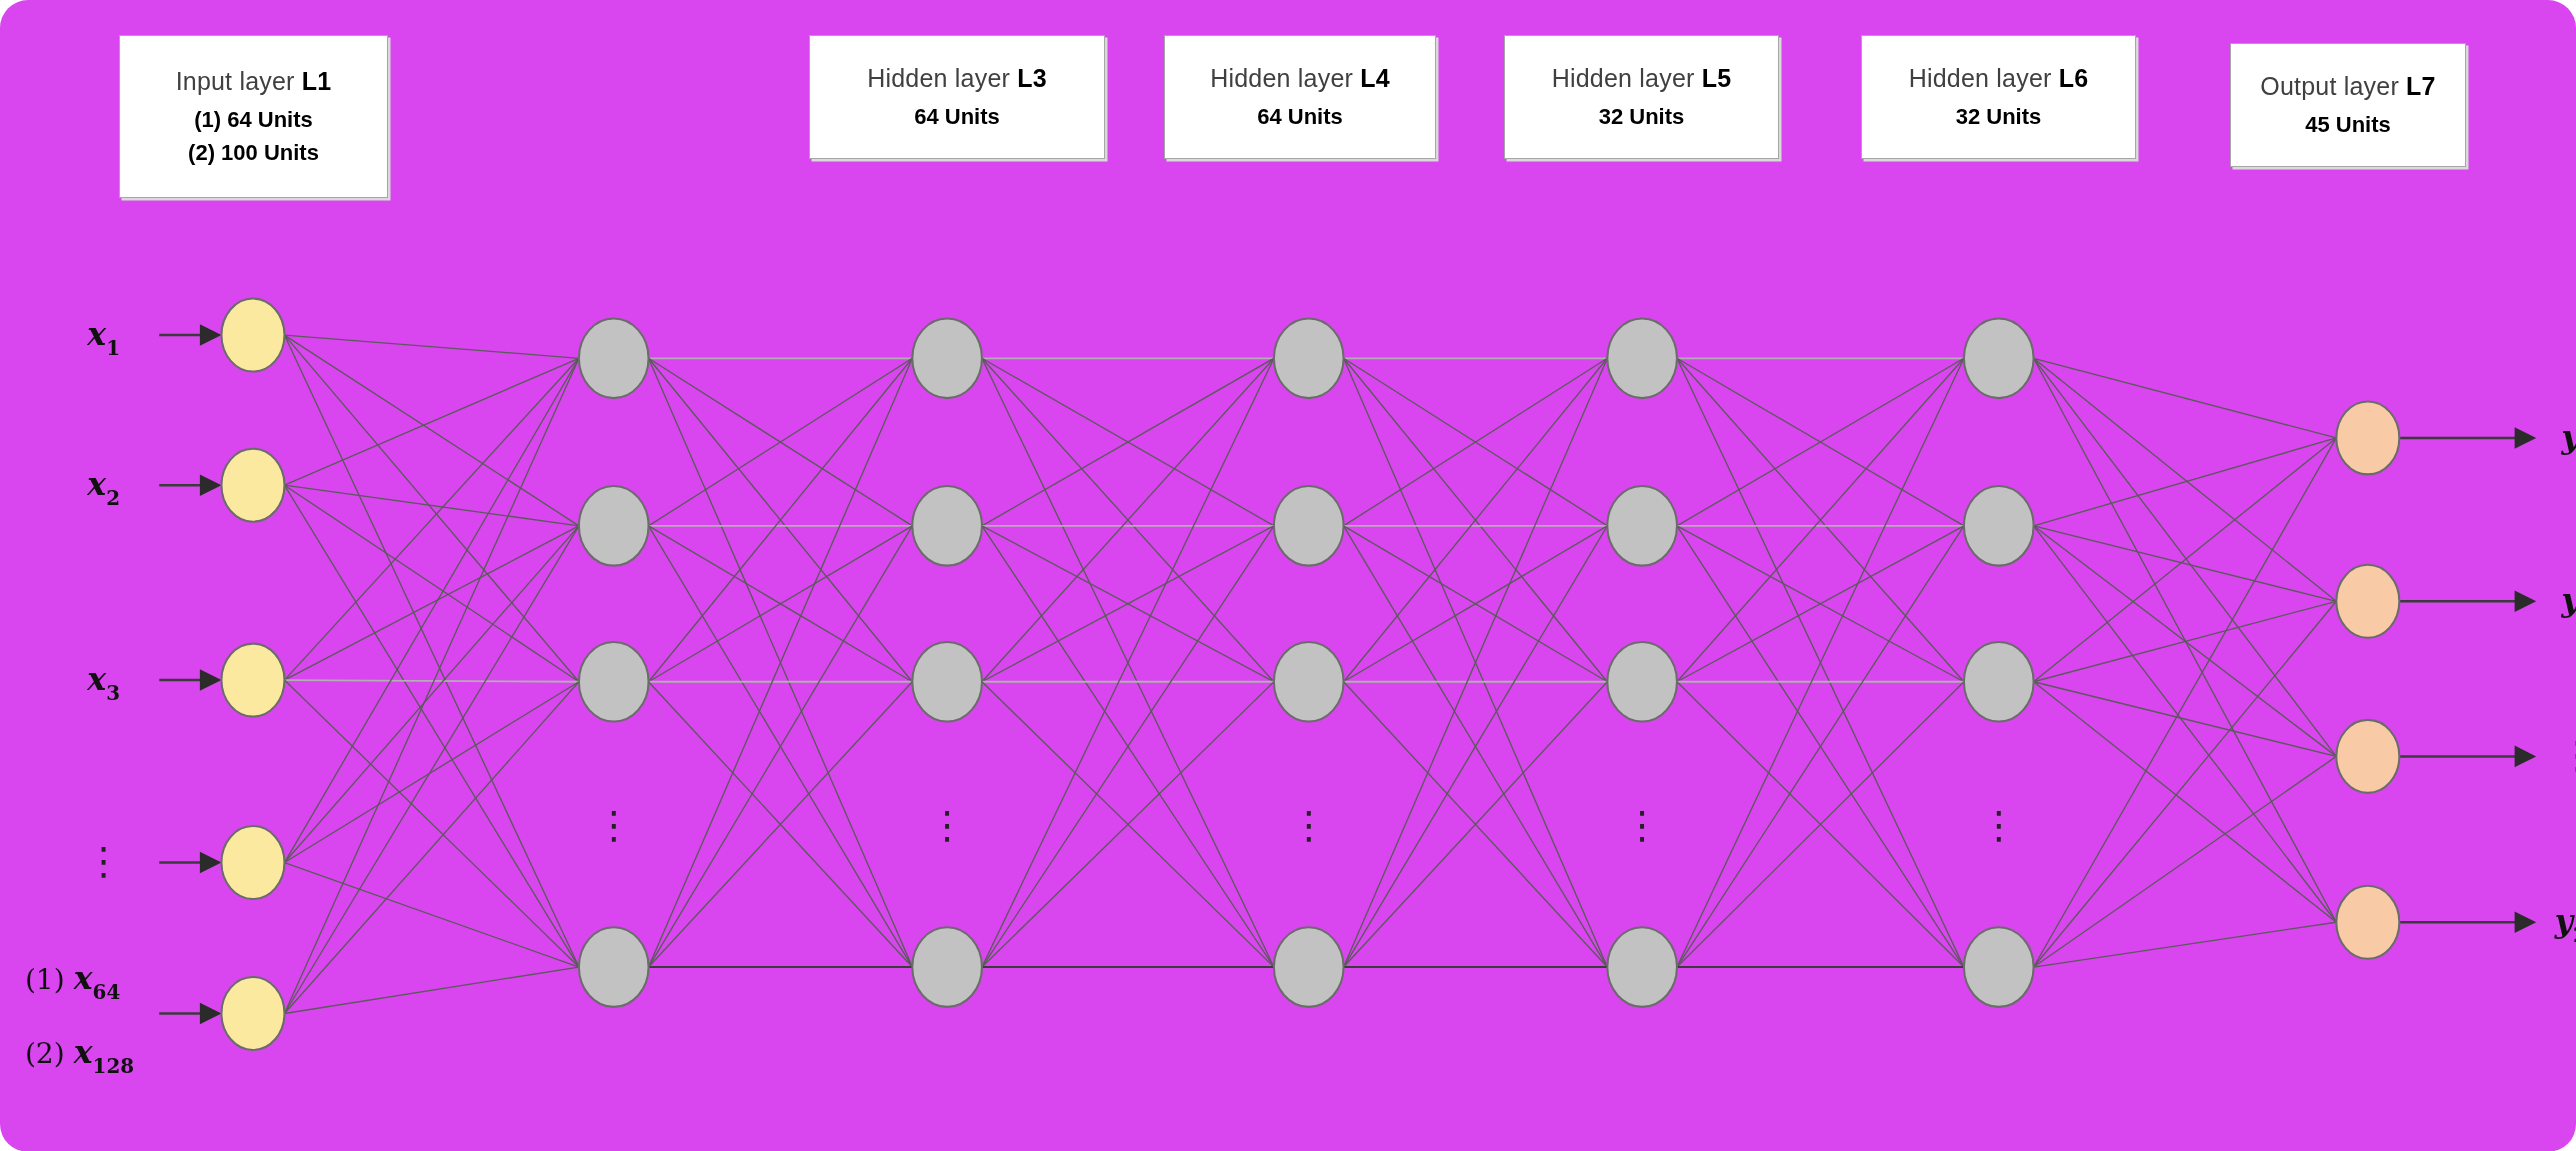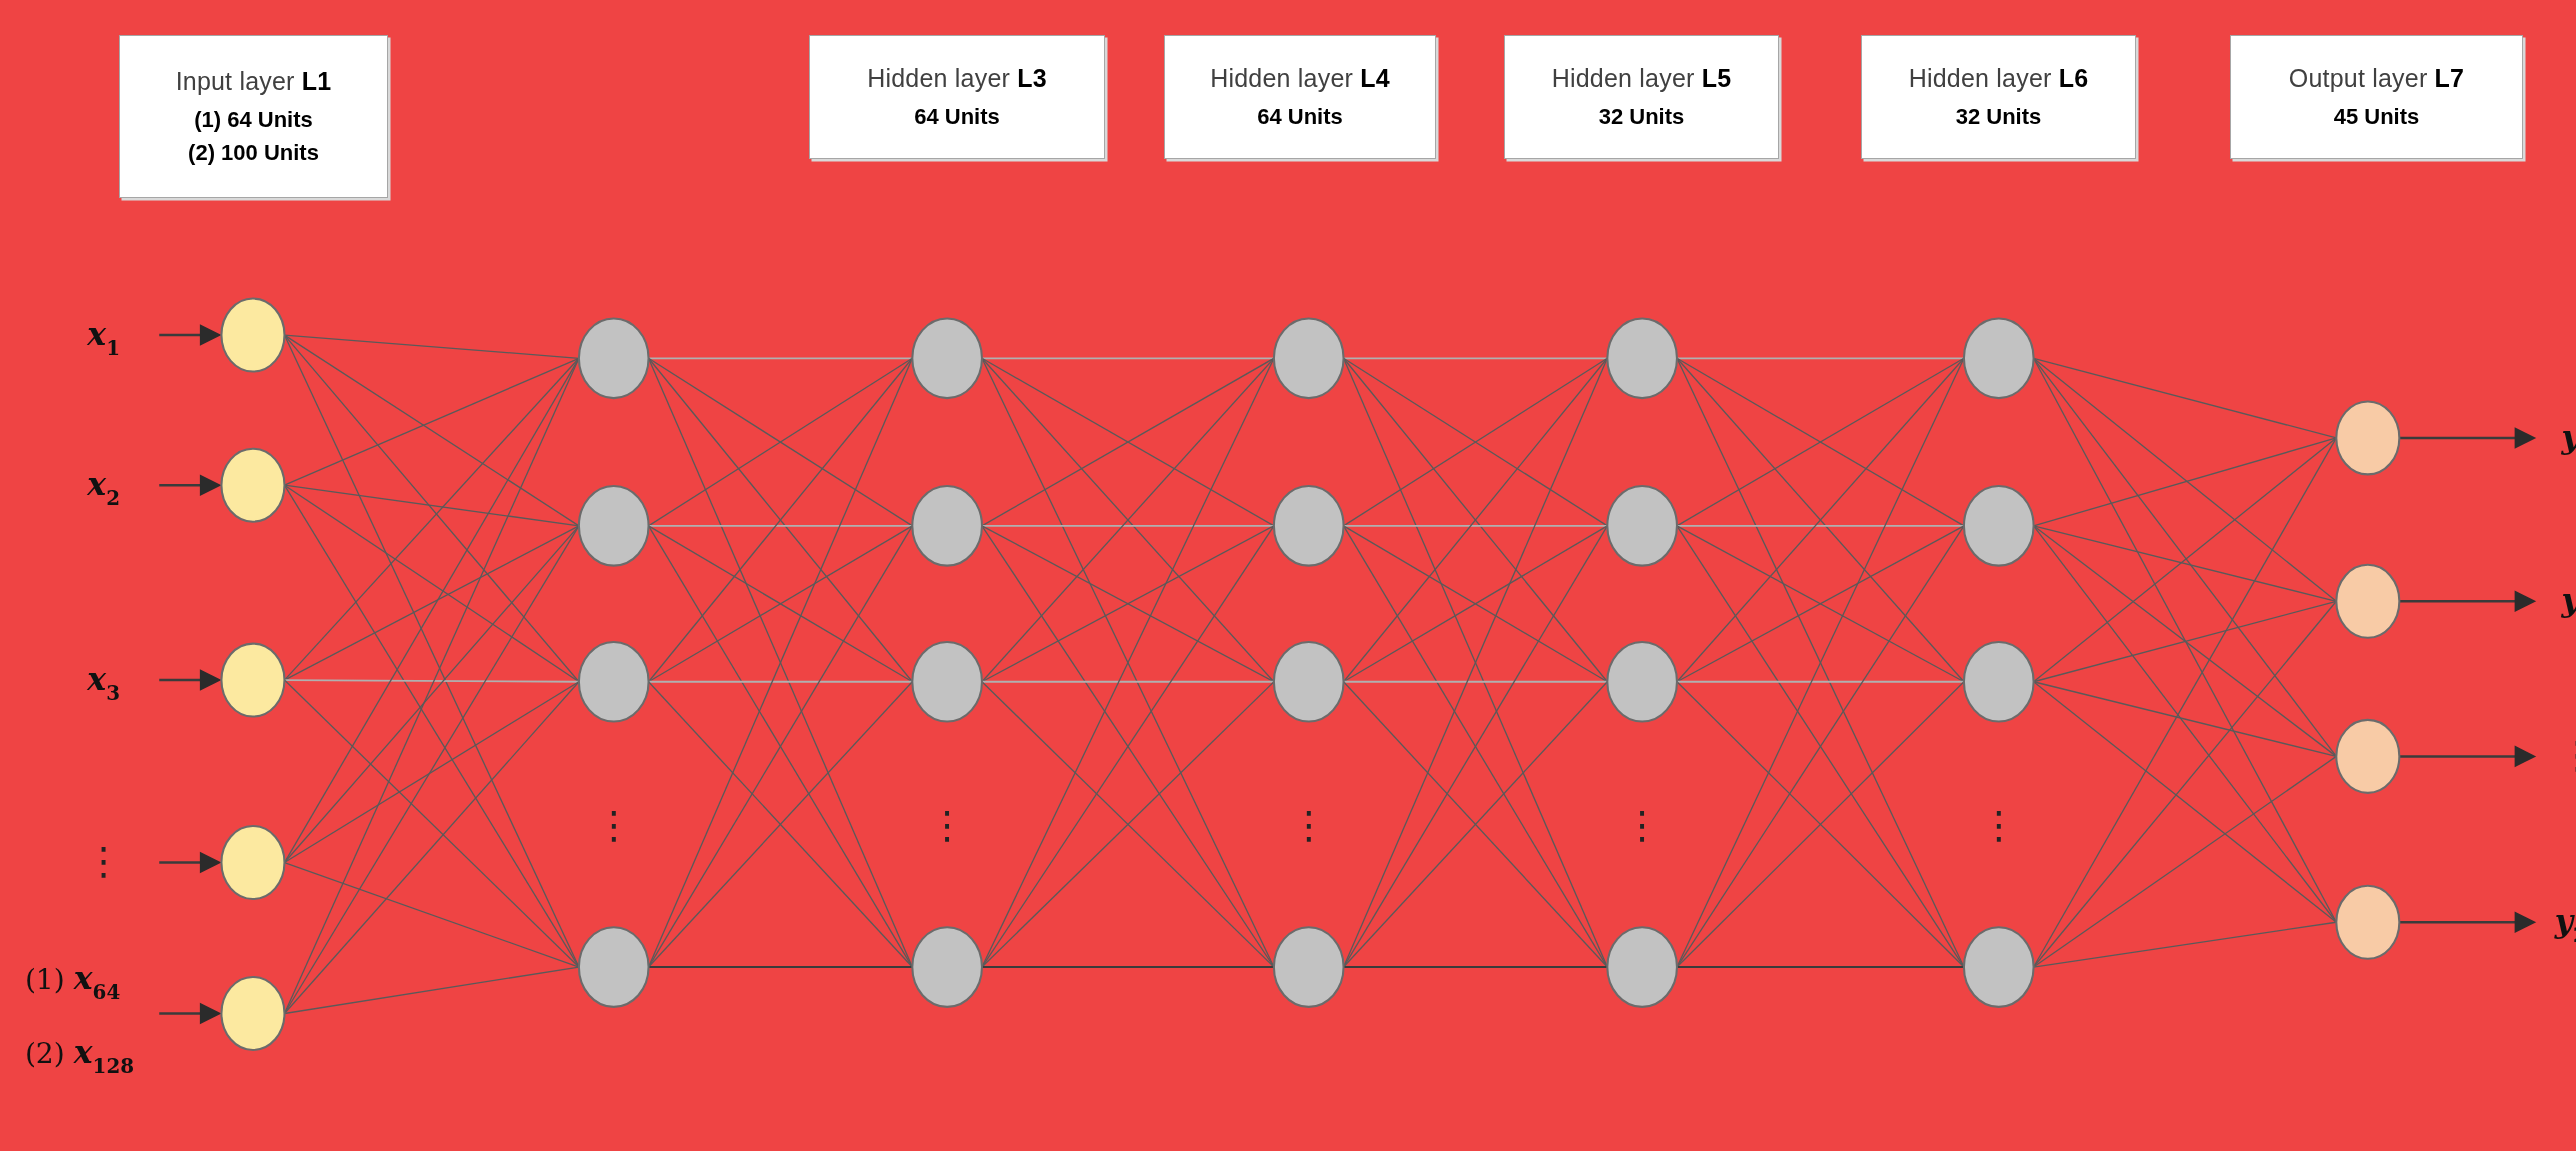--- a/index.html
+++ b/index.html
@@ -7,22 +7,23 @@
     padding: 0;
     background: #ffffff;
   }
   body {
     font-family: "Liberation Sans", sans-serif;
   }
   #page {
     position: relative;
     width: 2576px;
     height: 1152px;
-    background: #ef4444;
+    background: #d946ef;
     overflow: hidden;
+    border-radius: 28px;
   }
   
   #layer-box-row {
     position: absolute;
     left: 0;
     top: 0;
     width: 2576px;
     height: 249px;
   }
   .layer-box {
@@ -149,21 +150,21 @@
         <div class="lb-units">64 Units</div>
       </div>
       <div class="layer-box" style="width: 275px; left: 1504px; min-height: 124px; text-align: right;">
         <div class="lb-title">Hidden layer <b>L5</b></div>
         <div class="lb-units">32 Units</div>
       </div>
       <div class="layer-box" style="width: 275px; left: 1861px; min-height: 124px;">
         <div class="lb-title">Hidden layer <b>L6</b></div>
         <div class="lb-units">32 Units</div>
       </div>
-      <div class="layer-box" style="width: 293px; left: 2230px; min-height: 124px;">
+      <div class="layer-box" style="width: 236px; left: 2230px; min-height: 124px; margin-top: 8px;">
         <div class="lb-title">Output layer <b>L7</b></div>
         <div class="lb-units">45 Units</div>
       </div>
     </div>
 
   <svg id="network-svg" viewBox="0 0 3106 1389">
     <g id="edges-group">
         <line x1="343" y1="404" x2="698" y2="432" class="edge"></line>
         <line x1="343" y1="404" x2="698" y2="634" class="edge"></line>
         <line x1="343" y1="404" x2="698" y2="822" class="edge"></line>

